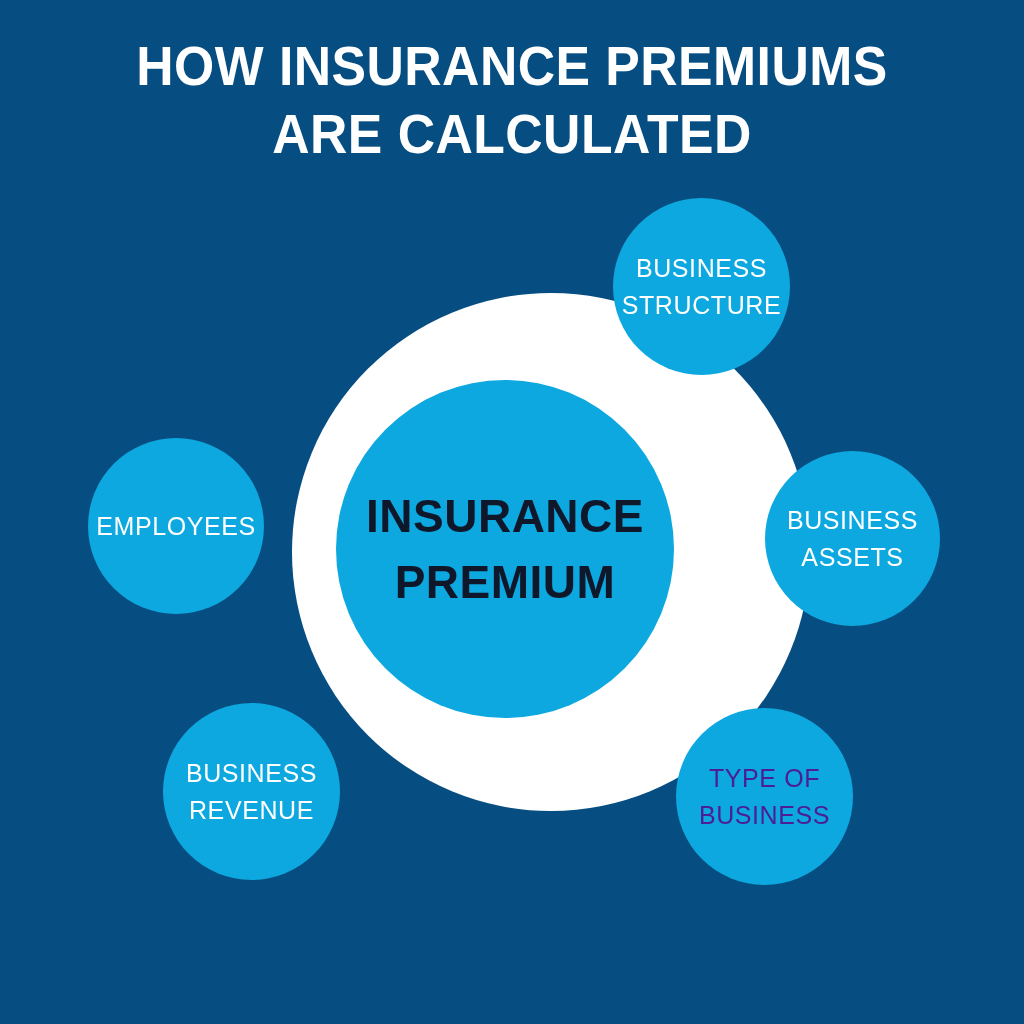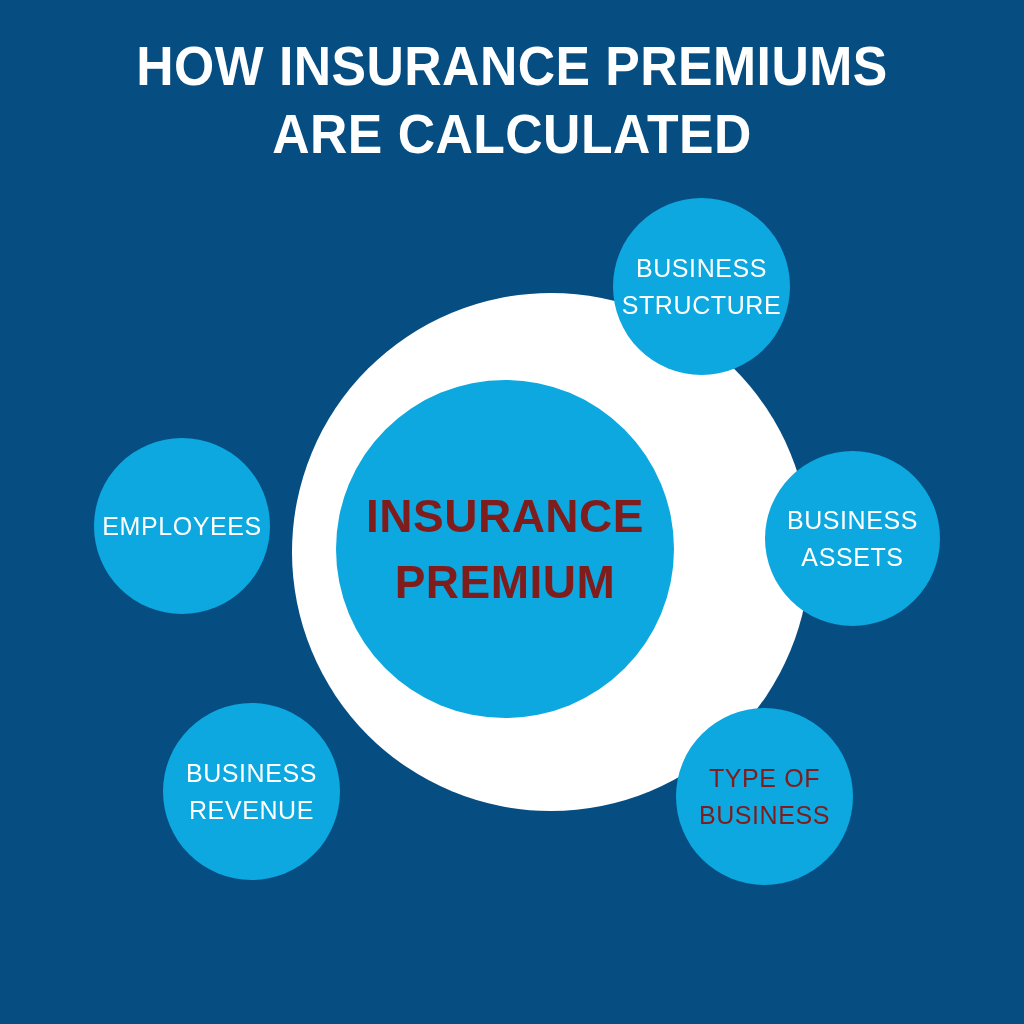--- a/index.html
+++ b/index.html
@@ -82,49 +82,49 @@
     padding:0 10px;
   }
 
   
   #sat-location          { left:253px; top:201px; width:175px; height:175px; }
   #sat-business-structure{ left:613px; top:198px; width:177px; height:177px; }
   #sat-business-assets   { left:765px; top:451px; width:175px; height:175px; }
   #sat-type-of-business  { left:676px; top:708px; width:177px; height:177px; }
   #sat-past-claims       { left:424px; top:818px; width:174px; height:174px; }
   #sat-business-revenue  { left:163px; top:703px; width:177px; height:177px; }
-  #sat-employees         { left:94px;  top:438px; width:176px; height:176px; }
+  #sat-employees         { left:88px;  top:438px; width:176px; height:176px; }
 </style>
 </head>
 <body>
 
 <div id="canvas" style="background: rgb(6, 77, 129); padding-left: 48px;">
 
   <div id="title" style="color: rgb(255, 255, 255);">HOW INSURANCE PREMIUMS
 ARE CALCULATED</div>
 
   <div id="ring" style="background: rgb(255, 255, 255);"></div>
 
-  <div class="circle" id="hub" style="background: rgb(12, 168, 223); color: #7f1d1d;">
+  <div class="circle" id="hub" style="background: rgb(12, 168, 223); color: #0f172a;">
     <span class="hub-label">INSURANCE
 PREMIUM</span>
   </div>
 
 
   <div class="circle satellite" id="sat-business-structure" style="background: rgb(12, 168, 223); color: rgb(255, 255, 255);">
     <span class="sat-label">BUSINESS
 STRUCTURE</span>
   </div>
 
   <div class="circle satellite" id="sat-business-assets" style="background: rgb(12, 168, 223); color: rgb(255, 255, 255);">
     <span class="sat-label">BUSINESS
 ASSETS</span>
   </div>
 
-  <div class="circle satellite" id="sat-type-of-business" style="background: rgb(12, 168, 223); color: #7f1d1d;">
+  <div class="circle satellite" id="sat-type-of-business" style="background: rgb(12, 168, 223); color: #4c1d95;">
     <span class="sat-label">TYPE OF
 BUSINESS</span>
   </div>
 
 
   <div class="circle satellite" id="sat-business-revenue" style="background: rgb(12, 168, 223); color: rgb(255, 255, 255);">
     <span class="sat-label">BUSINESS
 REVENUE</span>
   </div>
 

